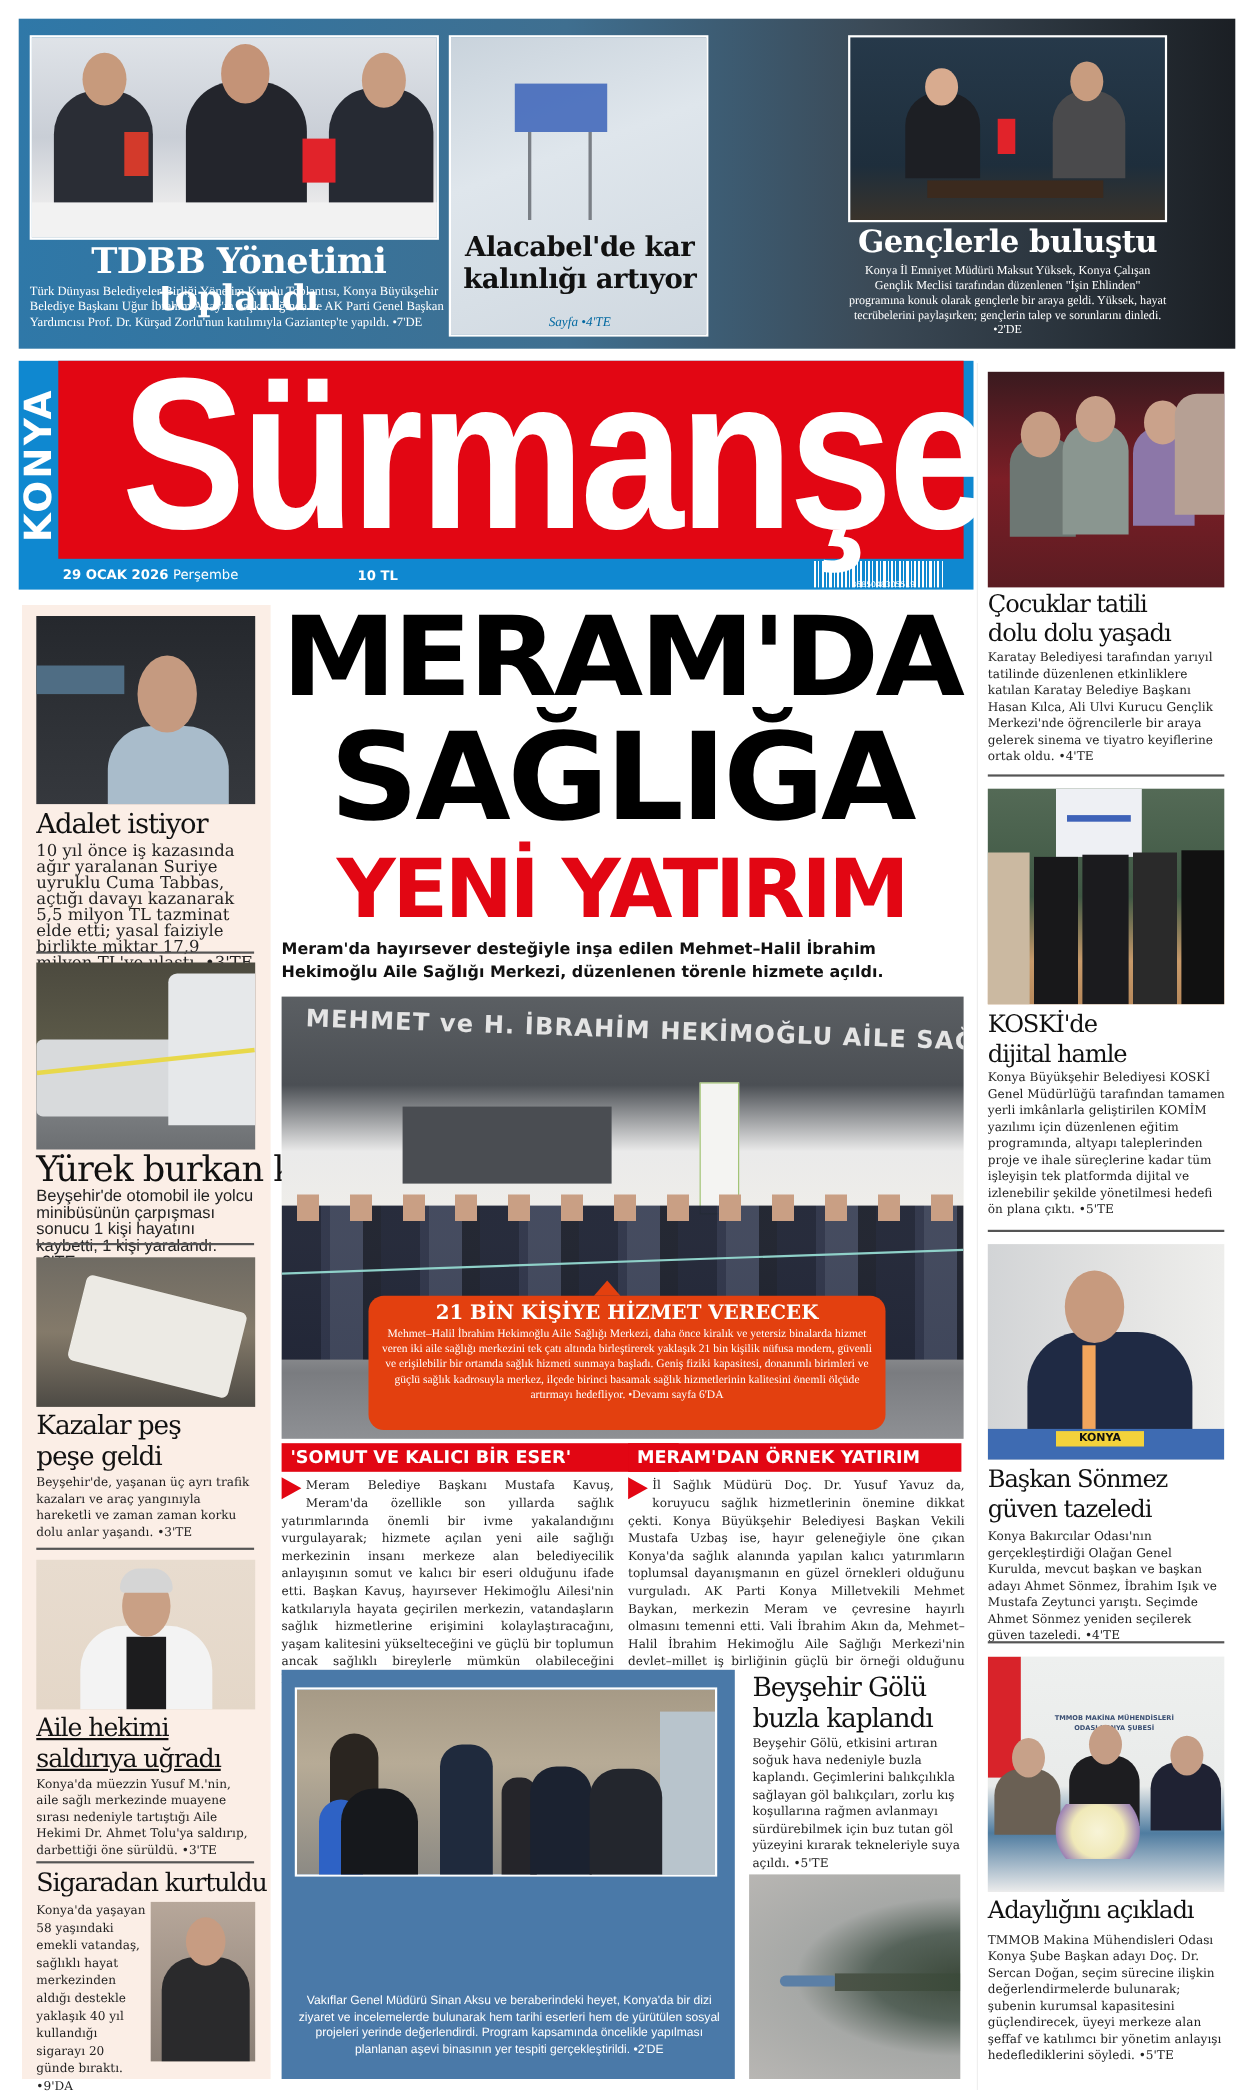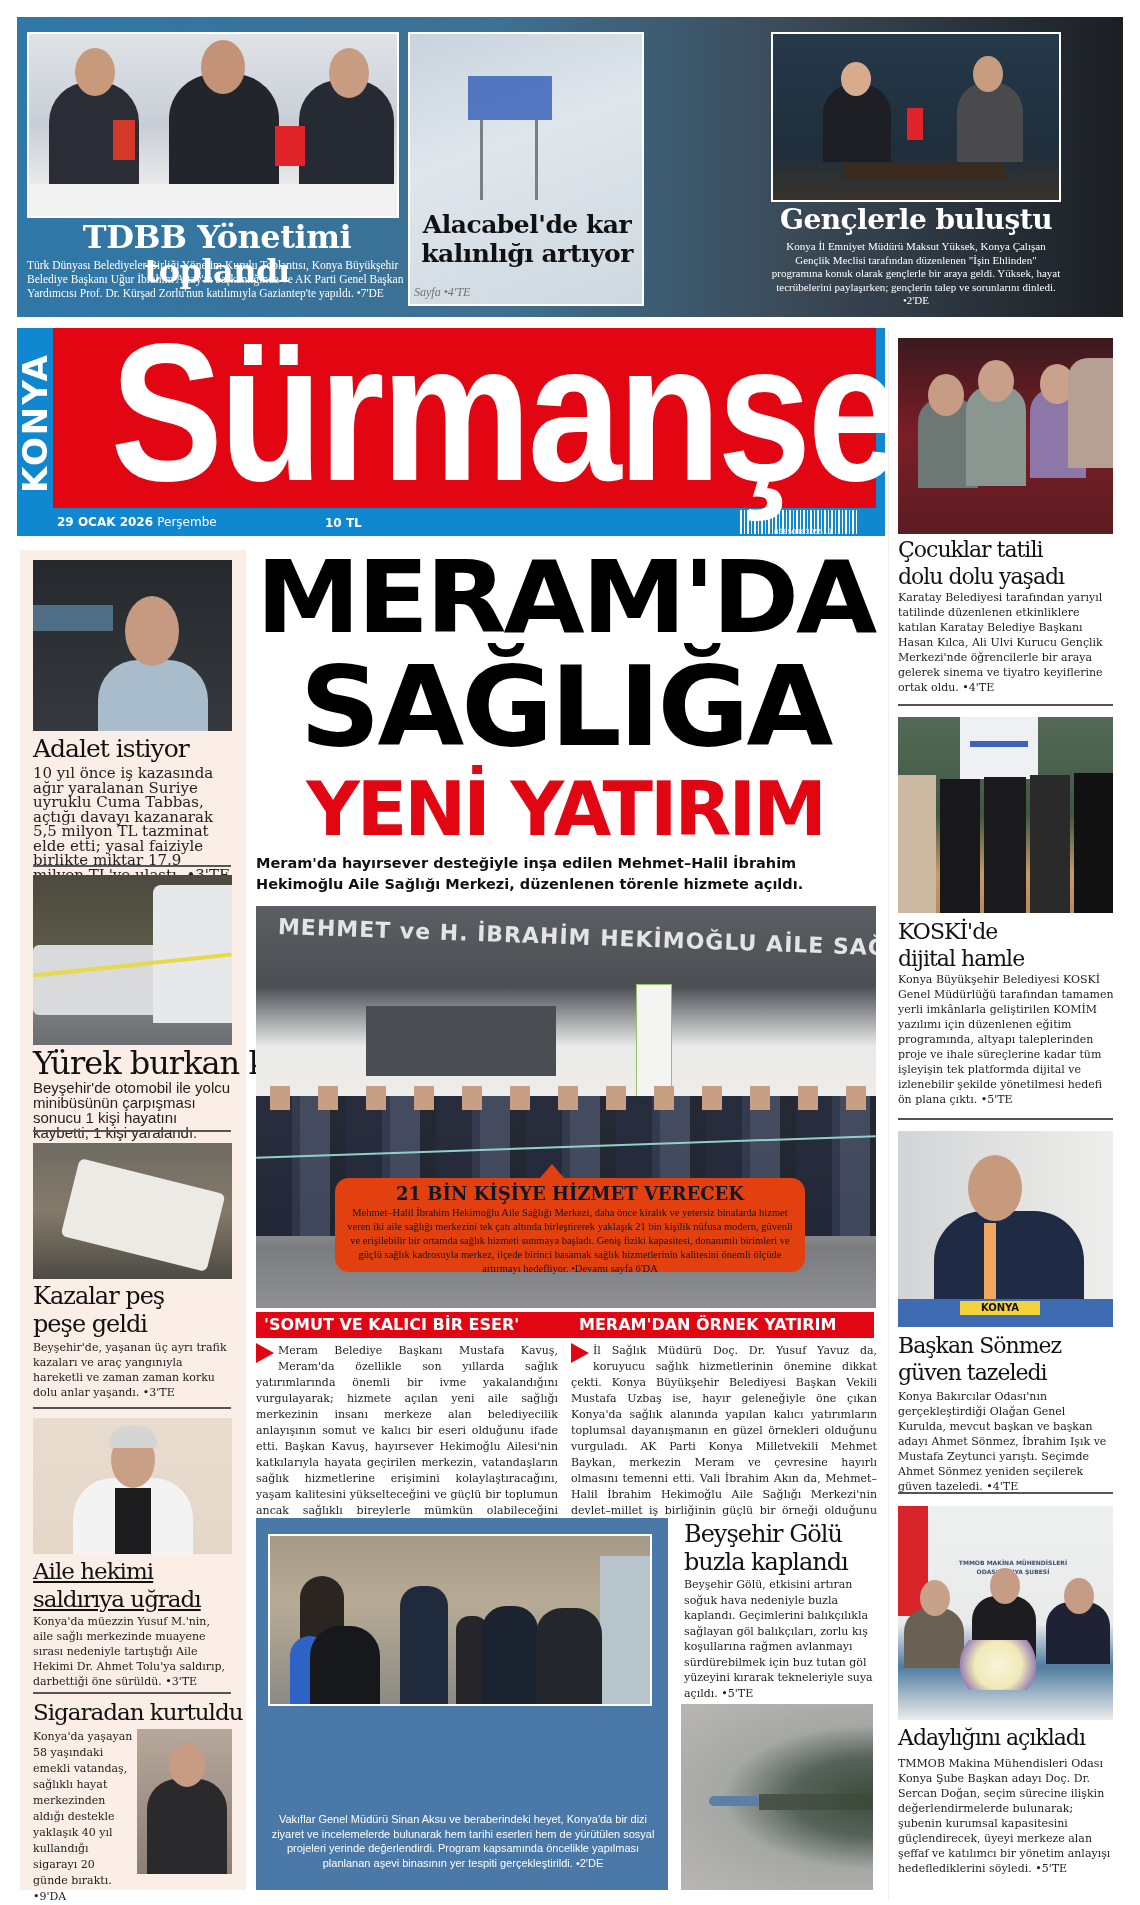--- a/index.html
+++ b/index.html
@@ -26,21 +26,21 @@
   .side-title { font-family: "DejaVu Serif", serif; color: #111; letter-spacing: -1px; }
   .side-body { font-family: "DejaVu Serif", serif; font-size: 11px; line-height: 15px; color: #222; }
   .rule { position: absolute; height: 2px; background: #555; }
 
   
   #right-col { left: 888px; top: 330px; width: 240px; height: 1570px; background: #fff; border-left: 1px solid #eee; }
 
   
   .mega { font-family: "DejaVu Sans", sans-serif; font-weight: bold; text-align: center; white-space: nowrap; letter-spacing: -3px; }
 
-  .callout { left: 335px; top: 1178px; width: 470px; height: 94px; background: #e3400f; border-radius: 14px; color: #0f172a; text-align: center; }
+  .callout { left: 335px; top: 1178px; width: 470px; height: 122px; background: #e3400f; border-radius: 14px; color: #ffffff; text-align: center; }
   .callout:before { content: ""; position: absolute; left: 205px; top: -14px; border-left: 12px solid transparent; border-right: 12px solid transparent; border-bottom: 14px solid #e3400f; }
 
   .red-label { background: #e20613; color: #fff; font-family: "DejaVu Sans", sans-serif; font-weight: bold; font-size: 16px; line-height: 26px; padding-left: 8px; white-space: nowrap; }
   .sub-body { font-family: "DejaVu Serif", serif; font-size: 11px; line-height: 16px; color: #222; text-align: justify; }
   .tri { display: inline-block; width: 0; height: 0; border-top: 10px solid transparent; border-bottom: 10px solid transparent; border-left: 18px solid #e20613; float: left; margin: 0 4px 0 0; }
 
   #konya-box { left: 256px; top: 1518px; width: 412px; height: 372px; background: #4a79a8; }
 </style>
 </head>
 <body>
@@ -63,21 +63,21 @@
 
 <div class="photo" style="left:408px;top:32px;width:236px;height:274px;border:2px solid #fff;background:linear-gradient(160deg,#c9d3dc 0%,#dfe6ec 40%,#cfd8e0 100%);">
   <div class="abs" style="left:58px;top:42px;width:84px;height:44px;background:#3b63b8;opacity:0.85;"></div>
   <div class="abs" style="left:70px;top:86px;width:3px;height:80px;background:#7a7f86;"></div>
   <div class="abs" style="left:125px;top:86px;width:3px;height:80px;background:#7a7f86;"></div>
 </div>
 <div class="abs" style="left:414px;top:210px;width:226px;text-align:center;font-family:'DejaVu Serif',serif;font-weight:bold;color:#111;font-size:25px;line-height:29px;letter-spacing:-0.5px;">
   <div>Alacabel'de kar</div>
   <div>kalınlığı artıyor</div>
 </div>
-<div class="abs" style="left:414px;top:285px;width:226px;text-align:left;font-family:'Liberation Serif',serif;font-style:italic;font-size:12px;color:#737373;">Sayfa •4'TE</div>
+<div class="abs" style="left:414px;top:285px;width:226px;text-align:center;font-family:'Liberation Serif',serif;font-style:italic;font-size:12px;color:#0369a1;">Sayfa •4'TE</div>
 
 <div class="photo" style="left:771px;top:32px;width:290px;height:170px;border:2px solid #fff;background:linear-gradient(180deg,#26394a 0%,#1e2e3c 70%,#39332b 100%);">
   <div class="abs" style="left:50px;top:50px;width:68px;height:78px;background:#1d1f24;border-radius:30px 30px 0 0;"></div>
   <div class="abs" style="left:68px;top:28px;width:30px;height:34px;background:#d8ab8f;border-radius:50%;"></div>
   <div class="abs" style="left:184px;top:48px;width:66px;height:80px;background:#4a4a4c;border-radius:30px 30px 0 0;"></div>
   <div class="abs" style="left:200px;top:22px;width:30px;height:36px;background:#c89c7f;border-radius:50%;"></div>
   <div class="abs" style="left:134px;top:74px;width:16px;height:32px;background:#e1232a;"></div>
   <div class="abs" style="left:70px;top:130px;width:160px;height:16px;background:#3b2a1e;"></div>
 </div>
 <div class="abs top-story-title" style="left:771px;top:204px;width:290px;text-align:center;font-size:28px;line-height:32px;">Gençlerle buluştu</div>

